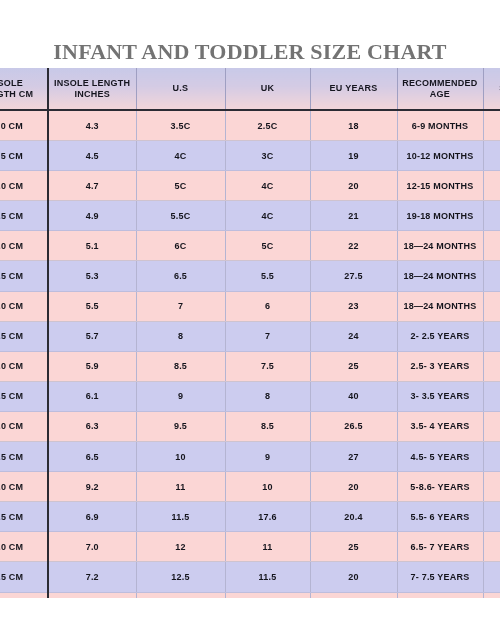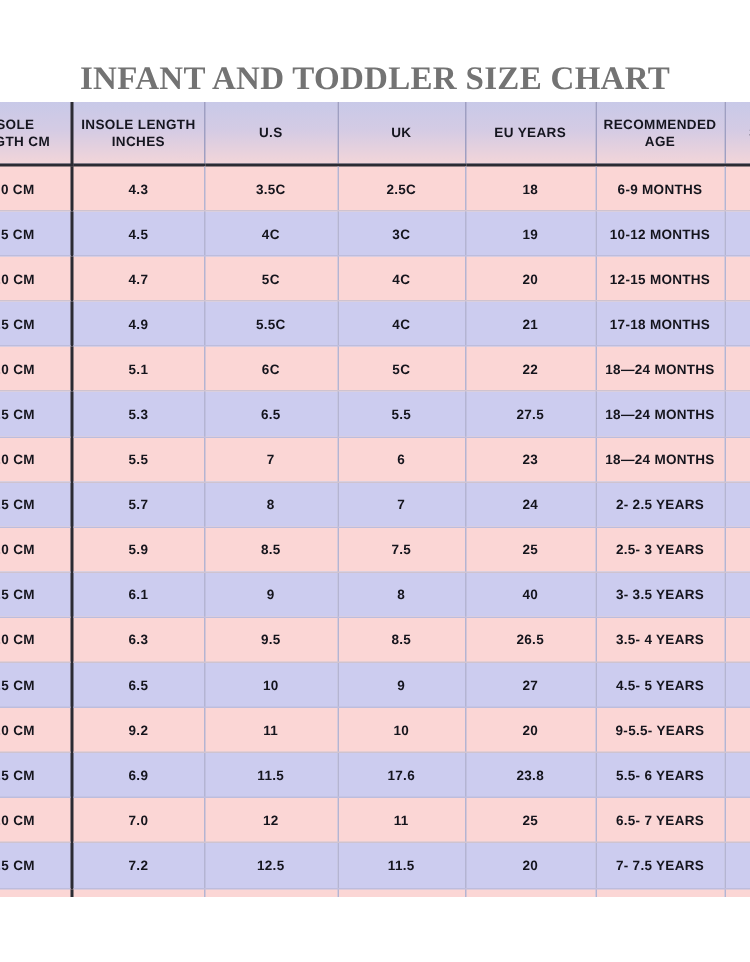--- a/index.html
+++ b/index.html
@@ -160,21 +160,21 @@
             <td>20</td>
             <td>12-15 MONTHS</td>
             <td>INFANT</td>
           </tr>
           <tr class="row-purple">
             <td class="col-cm">12.5 CM</td>
             <td>4.9</td>
             <td>5.5C</td>
             <td>4C</td>
             <td>21</td>
-            <td>17-18 MONTHS</td>
+            <td>19-18 MONTHS</td>
             <td>INFANT</td>
           </tr>
           <tr class="row-pink">
             <td class="col-cm">13.0 CM</td>
             <td>5.1</td>
             <td>6C</td>
             <td>5C</td>
             <td>22</td>
             <td>18—24 MONTHS</td>
             <td>INFANT</td>
@@ -241,29 +241,29 @@
             <td>27</td>
             <td>4.5- 5 YEARS</td>
             <td>LITTLE KID</td>
           </tr>
           <tr class="row-pink">
             <td class="col-cm">17.0 CM</td>
             <td>9.2</td>
             <td>11</td>
             <td>10</td>
             <td>20</td>
-            <td>9-5.5- YEARS</td>
+            <td>5-8.6- YEARS</td>
             <td>LITTLE KID</td>
           </tr>
           <tr class="row-purple">
             <td class="col-cm">17.5 CM</td>
             <td>6.9</td>
             <td>11.5</td>
             <td>17.6</td>
-            <td>23.8</td>
+            <td>20.4</td>
             <td>5.5- 6 YEARS</td>
             <td>LITTLE KID</td>
           </tr>
           <tr class="row-pink">
             <td class="col-cm">18.0 CM</td>
             <td>7.0</td>
             <td>12</td>
             <td>11</td>
             <td>25</td>
             <td>6.5- 7 YEARS</td>

